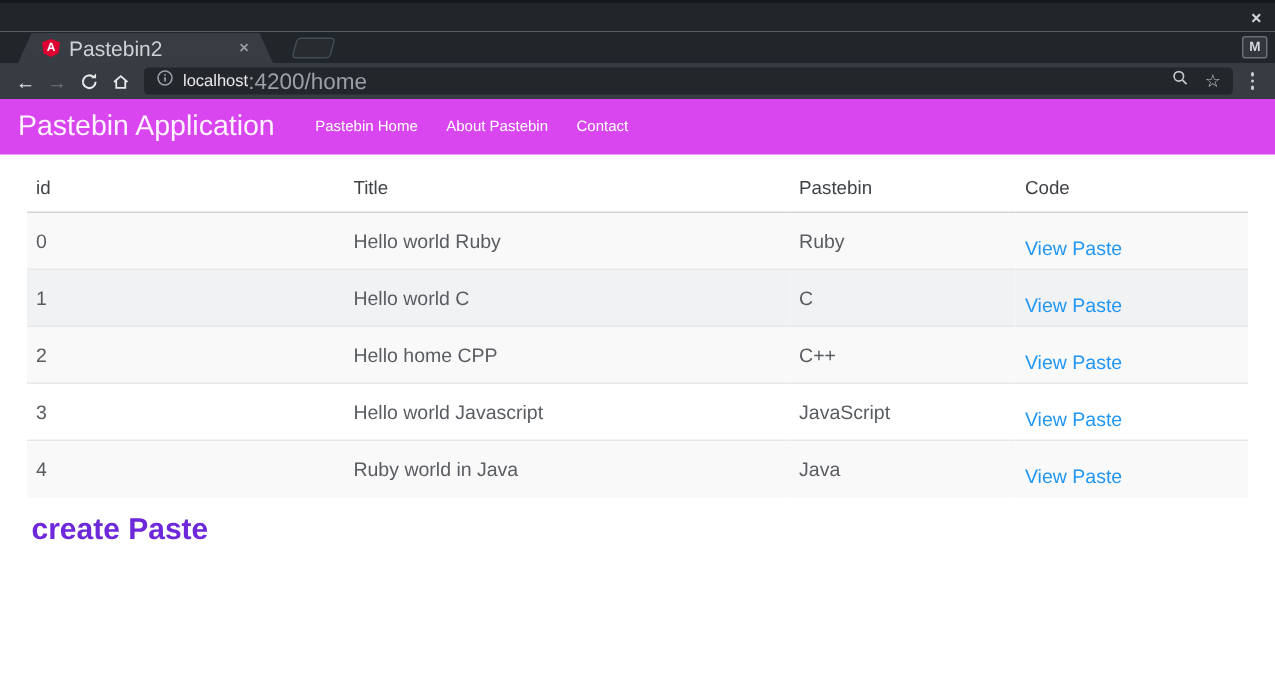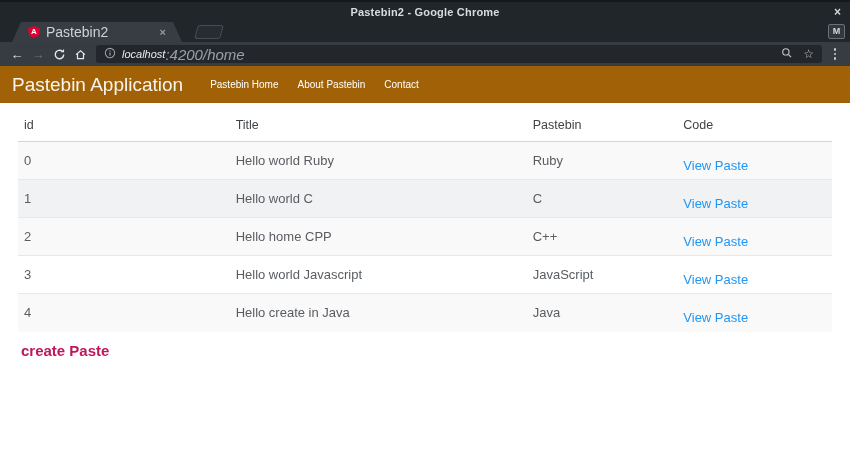--- a/index.html
+++ b/index.html
@@ -29,56 +29,55 @@
                  border:1px solid #6a7076; border-radius:2px; background:#31373c;
                  color:#d6d9db; font-size:9px; font-weight:700; text-align:center; line-height:13px; }
 
   
   .toolbar { height:24px; background:#363c42; display:flex; align-items:center; padding:0 8px; }
   .nav-ic { width:18px; text-align:center; font-size:13px; color:#e5e7e9; line-height:1;
             margin-right:3px; flex:0 0 auto; }
   .nav-ic.dim { color:#6d7378; }
   .nav-ic svg { display:block; margin:0 auto; }
   .urlbox { flex:1; height:18px; background:#23272c; border-radius:3px; margin:0 6px 0 4px;
-            display:flex; align-items:center; padding:0 8px;font-style:italic; }
+            display:flex; align-items:center; padding:0 8px; }
   .urlbox svg { flex:0 0 auto; }
   .url-host { color:#e8eaed; font-size:11px; margin-left:6px; }
   .url-rest { color:#9aa0a6; font-size:15px; }
   .url-spacer { flex:1; }
   .star-ic { color:#c3c7cb; font-size:12px; margin-left:10px; line-height:1; }
   .menu-dots { width:14px; display:flex; flex-direction:column; align-items:center; gap:2px; }
   .menu-dots i { width:2.5px; height:2.5px; border-radius:50%; background:#c7cbd0; display:block; }
 
   
-  .navbar { height:37px; background:#a16207; display:flex; align-items:center; padding:13px 12px; }
+  .navbar { height:37px; background:#d946ef; display:flex; align-items:center; padding:13px 12px; }
   .brand { color:rgba(255,255,255,.93); font-size:19px; margin-right:27px; cursor:pointer; }
   .navlink { color:#ffffff; font-size:10px; margin-right:19px; text-decoration:none; cursor:pointer; }
 
   
   .content { padding:2px 18px 0 18px; }
   table { width:100%; border-collapse:collapse; table-layout:fixed; }
   col.c-id { width:26%; } col.c-title { width:36.5%; } col.c-lang { width:18.5%; } col.c-code { width:19%; }
   th { text-align:left; font-size:12.5px; font-weight:400; color:#3f4346;
        padding:13px 6px 9px 6px; border-bottom:1px solid #d2d4d6; }
   td { height:38px; padding:0 6px; font-size:13px; color:#595d61; vertical-align:middle;
        border-top:1px solid #e7e8ea; }
   tr.stripe td { background:#f9f9fa; }
   tr.hovered td { background:#f1f2f4; }
   .view-link { color:#2196f3; font-size:13px; text-decoration:none; cursor:pointer;
                position:relative; top:5px; display:inline-block; }
-  .create-link { display:inline-block; margin:10px 0 0 3px; color:#be185d;
-                 font-size:15px; font-weight:700; text-decoration:none; cursor:pointer; }
+  .create-link { display:inline-block; margin:10px 0 0 3px; color:#6d28d9;
+                 font-size:20px; font-weight:700; text-decoration:none; cursor:pointer; }
 </style>
 </head>
 <body>
 
 <div class="screen">
 
   <div class="titlebar">
-    <span class="title">Pastebin2 - Google Chrome</span>
     <span class="win-close">×</span>
   </div>
 
   <div class="tabstrip">
     <div class="tab">
       <span class="favicon">A</span>
       <span class="tab-title">Pastebin2</span>
       <span class="tab-close">×</span>
     </div>
     <div class="newtab"></div>
@@ -168,21 +167,21 @@
           <td><a class="view-link">View Paste</a></td>
         </tr>
         <tr>
           <td>3</td>
           <td>Hello world Javascript</td>
           <td>JavaScript</td>
           <td><a class="view-link">View Paste</a></td>
         </tr>
         <tr class="stripe">
           <td>4</td>
-          <td>Hello create in Java</td>
+          <td>Ruby world in Java</td>
           <td>Java</td>
           <td><a class="view-link">View Paste</a></td>
         </tr>
       </tbody>
     </table>
     <a class="create-link">create Paste</a>
   </div>
 
 </div>
 

